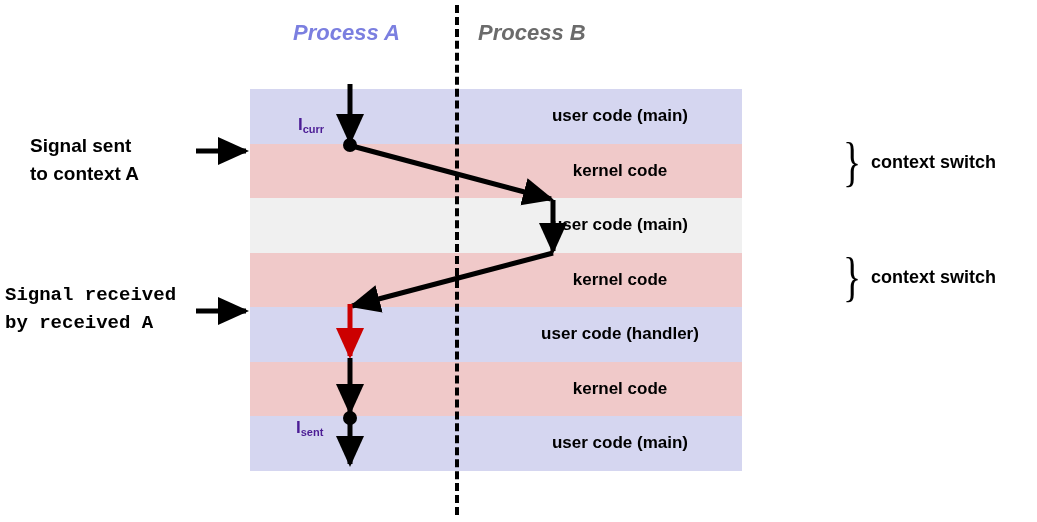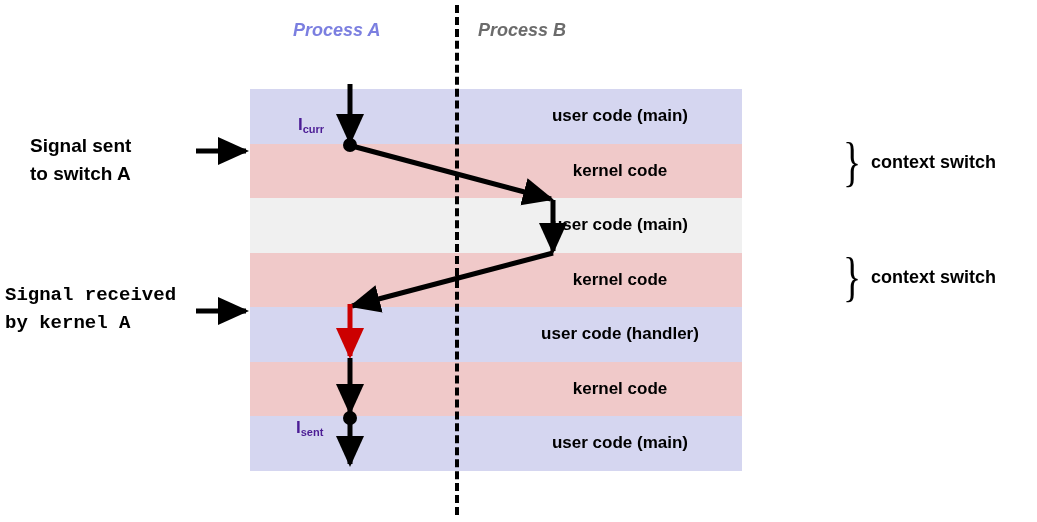--- a/index.html
+++ b/index.html
@@ -11,21 +11,21 @@
     width: 1037px; height: 522px;
     position: relative;
     font-family: "Liberation Sans", sans-serif;
     overflow: hidden;
   }
   #stage { position: absolute; inset: 0; }
 
   
   .col-head {
     position: absolute;
-    font-size: 18px;
+    font-size: 22px;
     font-weight: bold;
     font-style: italic;
     white-space: nowrap;
   }
   #head-a { left: 293px; top: 20px; color: #7b7fe0; }
   #head-b { left: 478px; top: 20px; color: #6b6b6b; }
 
   
   #bands {
     position: absolute;
@@ -146,25 +146,25 @@
     </div>
     <div class="band" style="top: 327px; background: rgb(213, 214, 240);">
       <span class="band-label">user code (main)</span>
     </div>
   </div>
 
   <div id="divider"></div>
 
   <div class="side-label" id="lbl-sent">
     <div>Signal sent</div>
-    <div>to switch A</div>
+    <div>to context A</div>
   </div>
   <div class="side-label" id="lbl-recv">
     <div>Signal received</div>
-    <div>by kernel A</div>
+    <div>by received A</div>
   </div>
 
   <div class="tick-label" id="lbl-icurr"><span>I</span><sub>curr</sub></div>
   <div class="tick-label" id="lbl-inext"><span>I</span><sub>sent</sub></div>
 
   <div class="brace-group" id="cs1">
     <span class="brace-glyph">}</span>
     <span class="brace-text">context switch</span>
   </div>
   <div class="brace-group" id="cs2">

